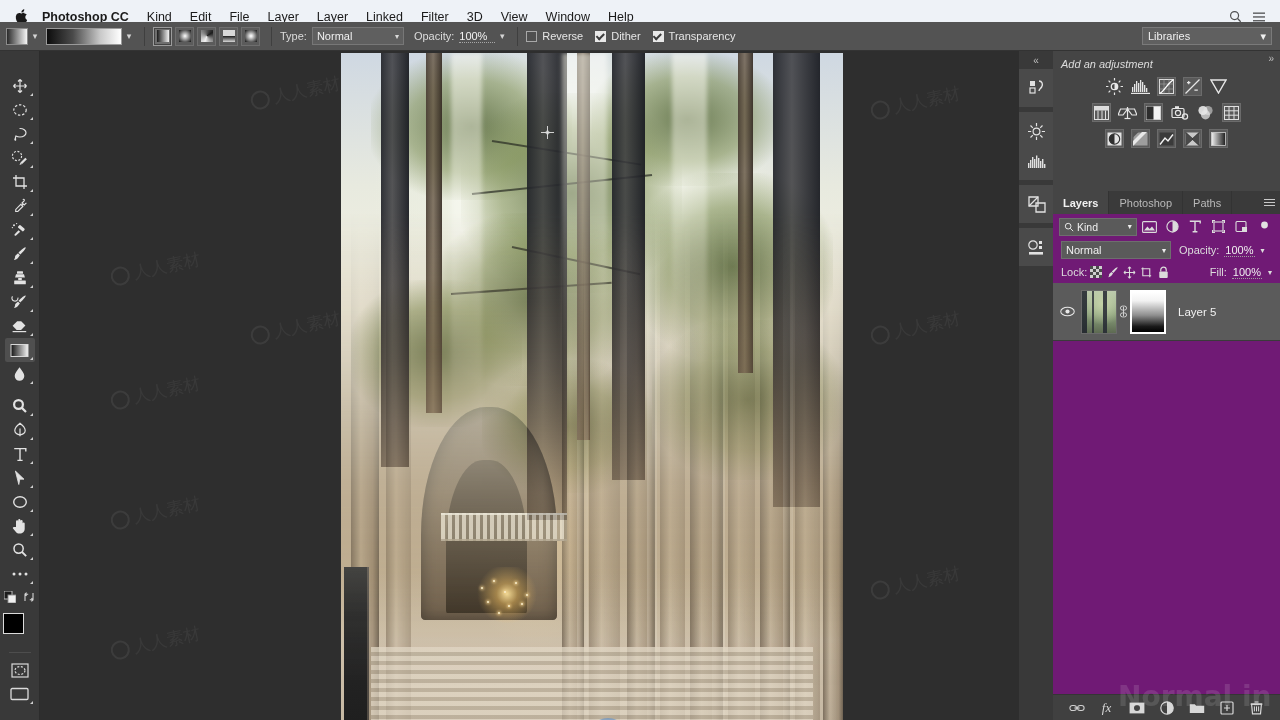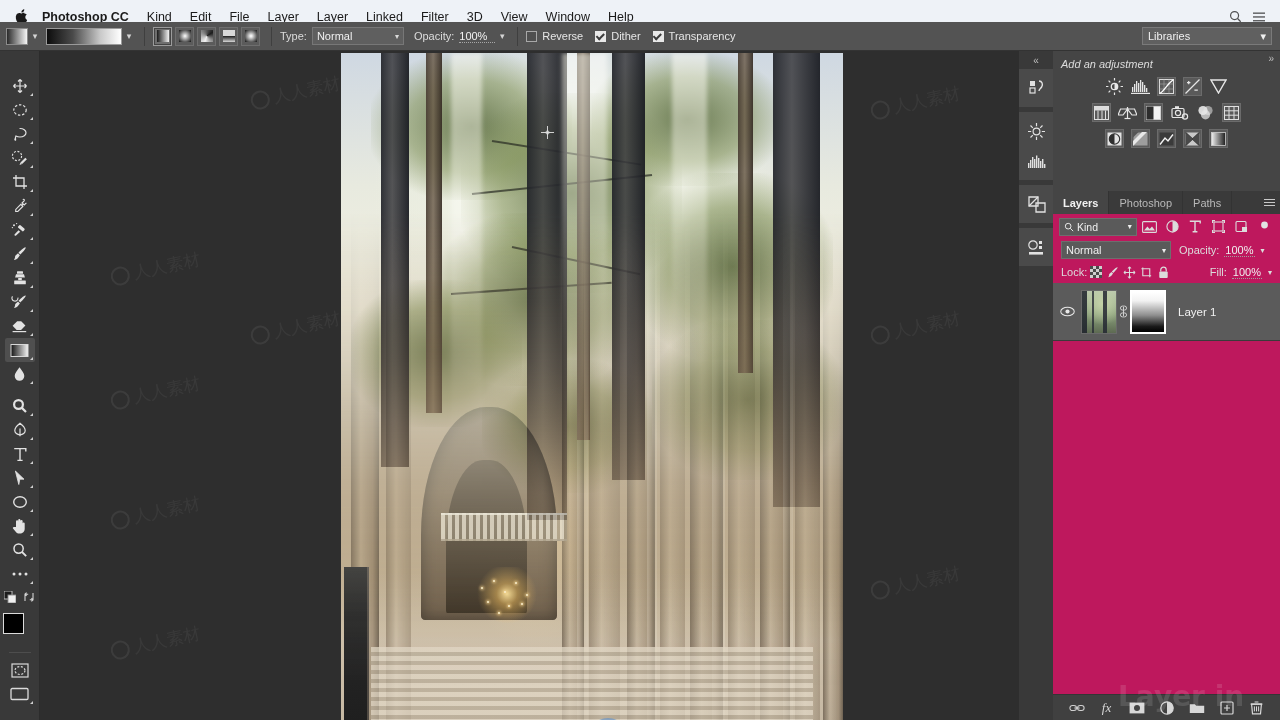--- a/index.html
+++ b/index.html
@@ -318,21 +318,21 @@
 
   #adjustments-body { padding: 7px 8px 8px; font-style: italic; }
   .adj-title { font-size: 11px; color: #dcdcdc; margin-bottom: 7px; }
   .adj-row { display: flex; justify-content: center; gap: 7px; margin-bottom: 7px; }
   .adj-ico {
     width: 19px; height: 19px; display: flex; align-items: center; justify-content: center;
     background: #5a5a5a; border: 1px solid #6b6b6b;
   }
   .adj-ico.plain { background: transparent; border: none; }
 
-  #layers-panel { position: absolute; top: 140px; left: 0; width: 227px; bottom: 0; background: #be185d; }
+  #layers-panel { position: absolute; top: 140px; left: 0; width: 227px; bottom: 0; background: #701a75; }
   .lp-row { display: flex; align-items: center; height: 22px; padding: 0 8px; font-size: 11px; color: #dcdcdc; }
   #kind-row { padding: 0 6px; gap: 3px; height: 25px; }
   .kind-select {
     width: 78px; height: 18px; background: #5a5a5a; border: 1px solid #6e6e6e;
     display: flex; align-items: center; padding: 0 4px; gap: 3px; color: #eee; font-size: 10.5px;
   }
   .kind-select .c { margin-left: auto; font-size: 8px; }
   .kind-ico { width: 20px; height: 18px; display: flex; align-items: center; justify-content: center; }
   .blend-select {
     width: 110px; height: 18px; background: #5a5a5a; border: 1px solid #6e6e6e;
@@ -1126,21 +1126,21 @@
         </div>
         <div class="thumb forest-th"></div>
         <div class="link-ico">
           <svg width="9" height="13" viewBox="0 0 10 14">
               <path d="M5 2v10" stroke="#cfcfcf" stroke-width="1.1"></path>
               <rect x="1.6" y="1" width="6.8" height="4.4" rx="2.2" fill="none" stroke="#cfcfcf" stroke-width="1.1"></rect>
               <rect x="1.6" y="8.6" width="6.8" height="4.4" rx="2.2" fill="none" stroke="#cfcfcf" stroke-width="1.1"></rect>
             </svg>
         </div>
         <div class="mask-thumb"></div>
-        <div class="layer-name">Layer 1</div>
+        <div class="layer-name">Layer 5</div>
       </div>
 
 
       <div id="lp-footer">
         <div class="ft-ico">
           <svg width="16" height="10" viewBox="0 0 18 10">
               <rect x="1" y="2.2" width="7.4" height="5.6" rx="2.8" fill="none" stroke="#d0d0d0" stroke-width="1.2"></rect>
               <rect x="9.6" y="2.2" width="7.4" height="5.6" rx="2.8" fill="none" stroke="#d0d0d0" stroke-width="1.2"></rect>
               <rect x="6" y="4.4" width="6" height="1.2" fill="#d0d0d0"></rect>
             </svg>
@@ -1175,15 +1175,15 @@
           <svg width="13" height="14" viewBox="0 0 13 14">
               <path d="M1.6 3.2h9.8l-.9 9.6H2.5z" fill="none" stroke="#d8d8d8" stroke-width="1.2"></path>
               <path d="M.6 3.2h11.8M4.6 1h3.8" stroke="#d8d8d8" stroke-width="1.2"></path>
               <path d="M4.4 5.4v5M6.5 5.4v5M8.6 5.4v5" stroke="#d8d8d8" stroke-width="1"></path>
             </svg>
         </div>
       </div>
     </div>
   </div>
 
-  <div id="linkedin-wm">Layer in</div>
+  <div id="linkedin-wm">Normal in</div>
 
 </div>
 
 </body></html>

